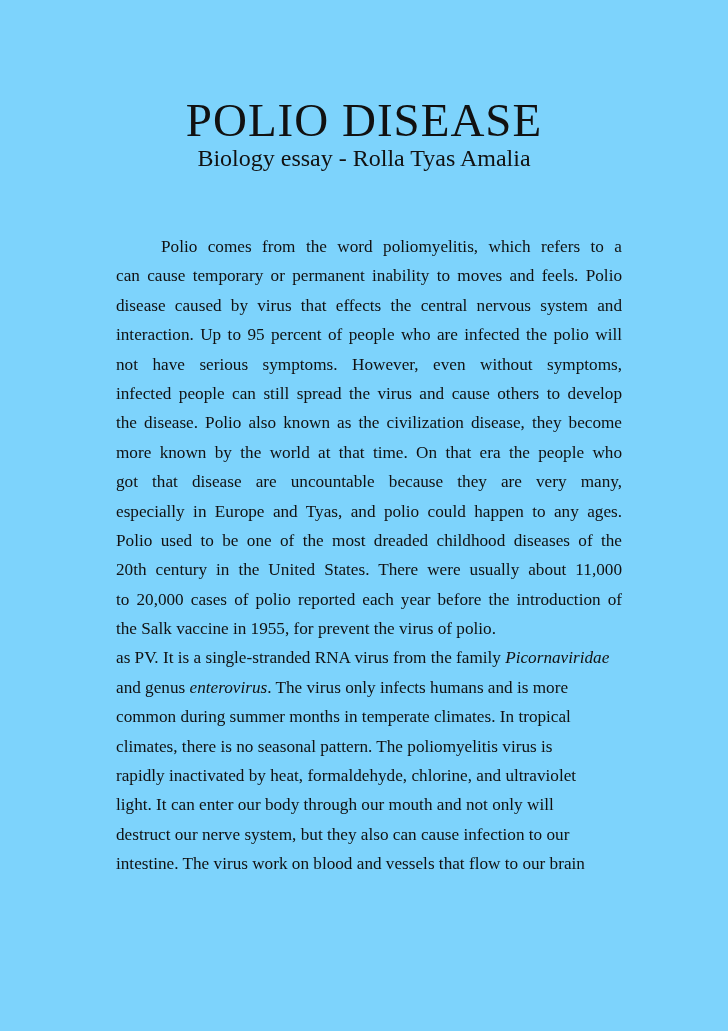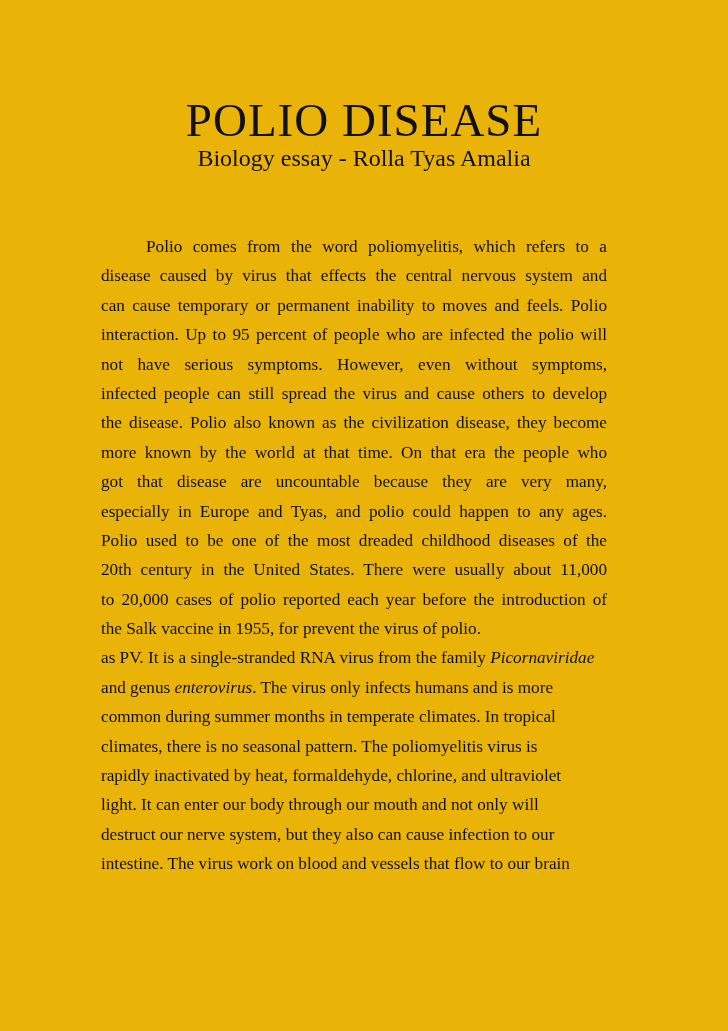--- a/index.html
+++ b/index.html
@@ -1,43 +1,43 @@
 <!DOCTYPE html>
 <html><head>
 <meta charset="utf-8">
 <style>
   html, body { margin: 0; padding: 0; background: #ffffff; }
   body { width: 728px; height: 1031px; position: relative; overflow: hidden;
          font-family: "DejaVu Serif", "Liberation Serif", serif; color: #111; }
-  .page { position: absolute; left: 0; top: 0; width: 728px; height: 1031px; background: #eab308; }
+  .page { position: absolute; left: 0; top: 0; width: 728px; height: 1031px; background: #7dd3fc; }
   .title { position: absolute; left: 0; width: 728px; top: 92px; text-align: center;
            font-family: "Liberation Serif", "DejaVu Serif", serif; font-size: 47px; letter-spacing: 1px;
            line-height: 56px; color: #111; }
   .subtitle { position: absolute; left: 0; width: 728px; top: 146px; text-align: center;
               font-family: "Liberation Serif", "DejaVu Serif", serif; font-size: 24px; line-height: 24px; color: #111; }
-  .body { position: absolute; left: 101px; width: 506px; top: 232px; }
+  .body { position: absolute; left: 116px; width: 506px; top: 232px; }
   .line { font-family: "Liberation Serif", "DejaVu Serif", serif; font-size: 17.2px; line-height: 29.4px;
           height: 29.4px; white-space: nowrap; overflow: visible; }
   .just { text-align: justify; text-align-last: justify; }
   .ragged { text-align: right; text-align-last: left; }
   .indent { padding-left: 45px; }
   em { font-style: italic; }
 </style>
 </head>
 <body>
 
 <div class="page">
   <div class="title">POLIO DISEASE</div>
   <div class="subtitle">Biology essay - Rolla Tyas Amalia</div>
 
   <div class="body">
     <div>
       <div class="line just indent">Polio comes from the word poliomyelitis, which refers to a</div>
+      <div class="line just">can cause temporary or permanent inability to moves and feels. Polio</div>
       <div class="line just">disease caused by virus that effects the central nervous system and</div>
-      <div class="line just">can cause temporary or permanent inability to moves and feels. Polio</div>
       <div class="line just">interaction. Up to 95 percent of people who are infected the polio will</div>
       <div class="line just">not have serious symptoms. However, even without symptoms,</div>
       <div class="line just">infected people can still spread the virus and cause others to develop</div>
       <div class="line just">the disease. Polio also known as the civilization disease, they become</div>
       <div class="line just">more known by the world at that time. On that era the people who</div>
       <div class="line just">got that disease are uncountable because they are very many,</div>
       <div class="line just">especially in Europe and Tyas, and polio could happen to any ages.</div>
       <div class="line just">Polio used to be one of the most dreaded childhood diseases of the</div>
       <div class="line just">20th century in the United States. There were usually about 11,000</div>
       <div class="line just">to 20,000 cases of polio reported each year before the introduction of</div>

